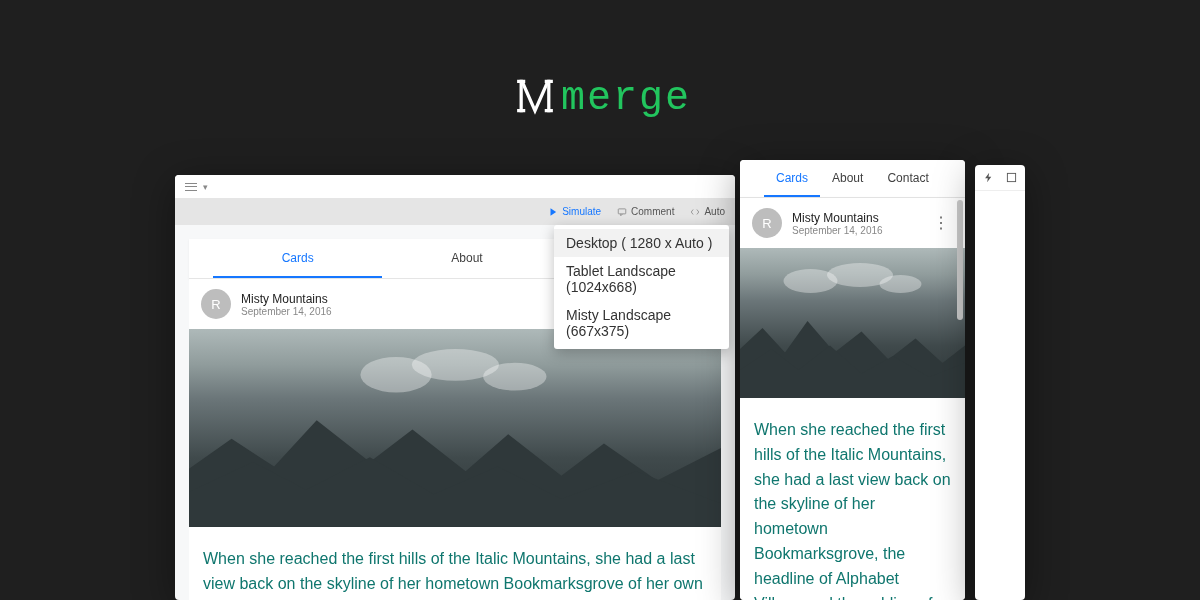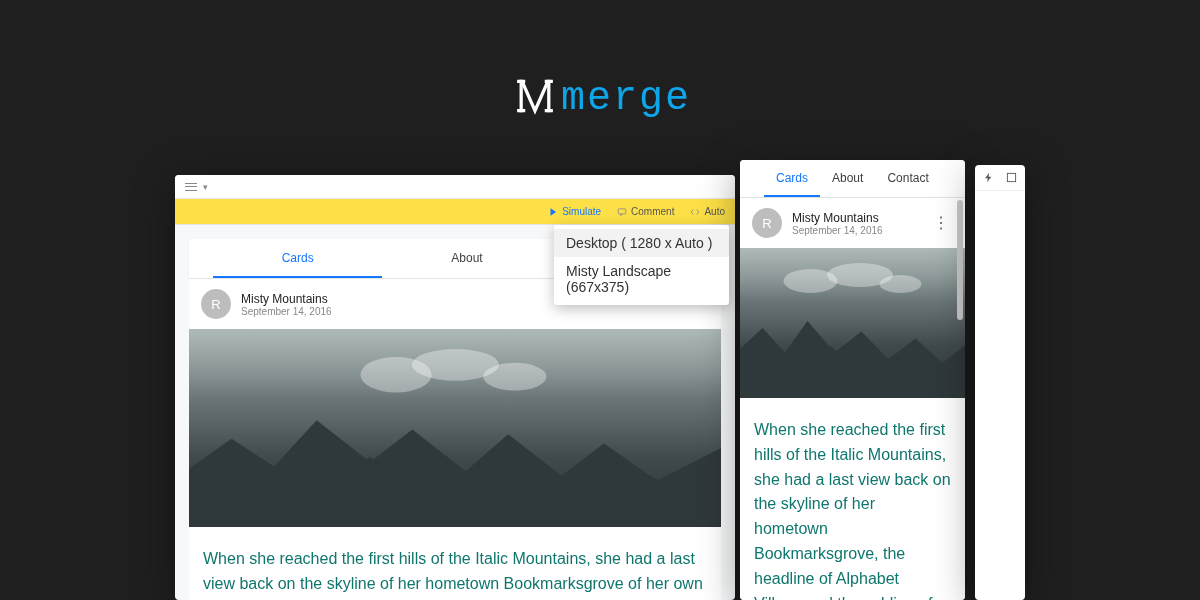--- a/index.html
+++ b/index.html
@@ -8,21 +8,21 @@
     background: #1f1f1f;
     font-family: -apple-system, BlinkMacSystemFont, "Segoe UI", Helvetica, Arial, sans-serif;
     overflow: hidden;
     position: relative;
   }
   
   .logo {
     position: absolute;
     top: 70px; left: 50%; transform: translateX(-50%);
     display: flex; align-items: center; 
-    color: #0ea5e9;
+    color: #22c55e;
   }
   .logo-mark svg { width: 52px; height: 52px; }
   .logo-text {
     font-family: "SFMono-Regular", Consolas, "Liberation Mono", Menlo, monospace;
     font-size: 40px; letter-spacing: 2px;
   }
 
   
   .window {
     position: absolute;
@@ -40,21 +40,21 @@
     height: 24px; background:#fff; border-bottom:1px solid #e5e5e5;
     display:flex; align-items:center; padding:0 10px; gap:6px;
   }
   .chrome-bar .ham { width:12px;height:8px; display:flex; flex-direction:column; justify-content:space-between;}
   .chrome-bar .ham span{height:1px;background:#888;}
   .chrome-bar .chev{font-size:9px;color:#888;}
 
   
   .toolbar {
     display:flex; justify-content:flex-end; align-items:center;
-    background:#fde047; border-bottom:1px solid #e5e5e5; padding-right:10px;
+    background:#e5e5e5; border-bottom:1px solid #e5e5e5; padding-right:10px;
     height:26px; gap:16px;
     position: relative;
   }
   .tool {
     display:flex; align-items:center; gap:4px;
     font-size:10px; color:#555; cursor:pointer;
   }
   .tool.active{ color:#1677ff; }
   .tool svg{width:10px;height:10px;}
 
@@ -176,20 +176,21 @@
     </div>
     <div class="tool">
       <svg viewBox="0 0 16 16">
           <path d="M5 4 L2 8 L5 12 M11 4 L14 8 L11 12" fill="none" stroke="#888" stroke-width="1.3"></path>
         </svg>
       <span>Auto</span>
     </div>
 
     <div class="dropdown">
       <div class="dropdown-item selected">Desktop ( 1280 x Auto )</div>
+      <div class="dropdown-item">Tablet Landscape (1024x668)</div>
       <div class="dropdown-item">Misty Landscape (667x375)</div>
     </div>
   </div>
 
   <div class="content-wrap">
     <div class="tabs">
       <div class="tab active">Cards</div>
       <div class="tab">About</div>
       <div class="tab">Contact</div>
     </div>

